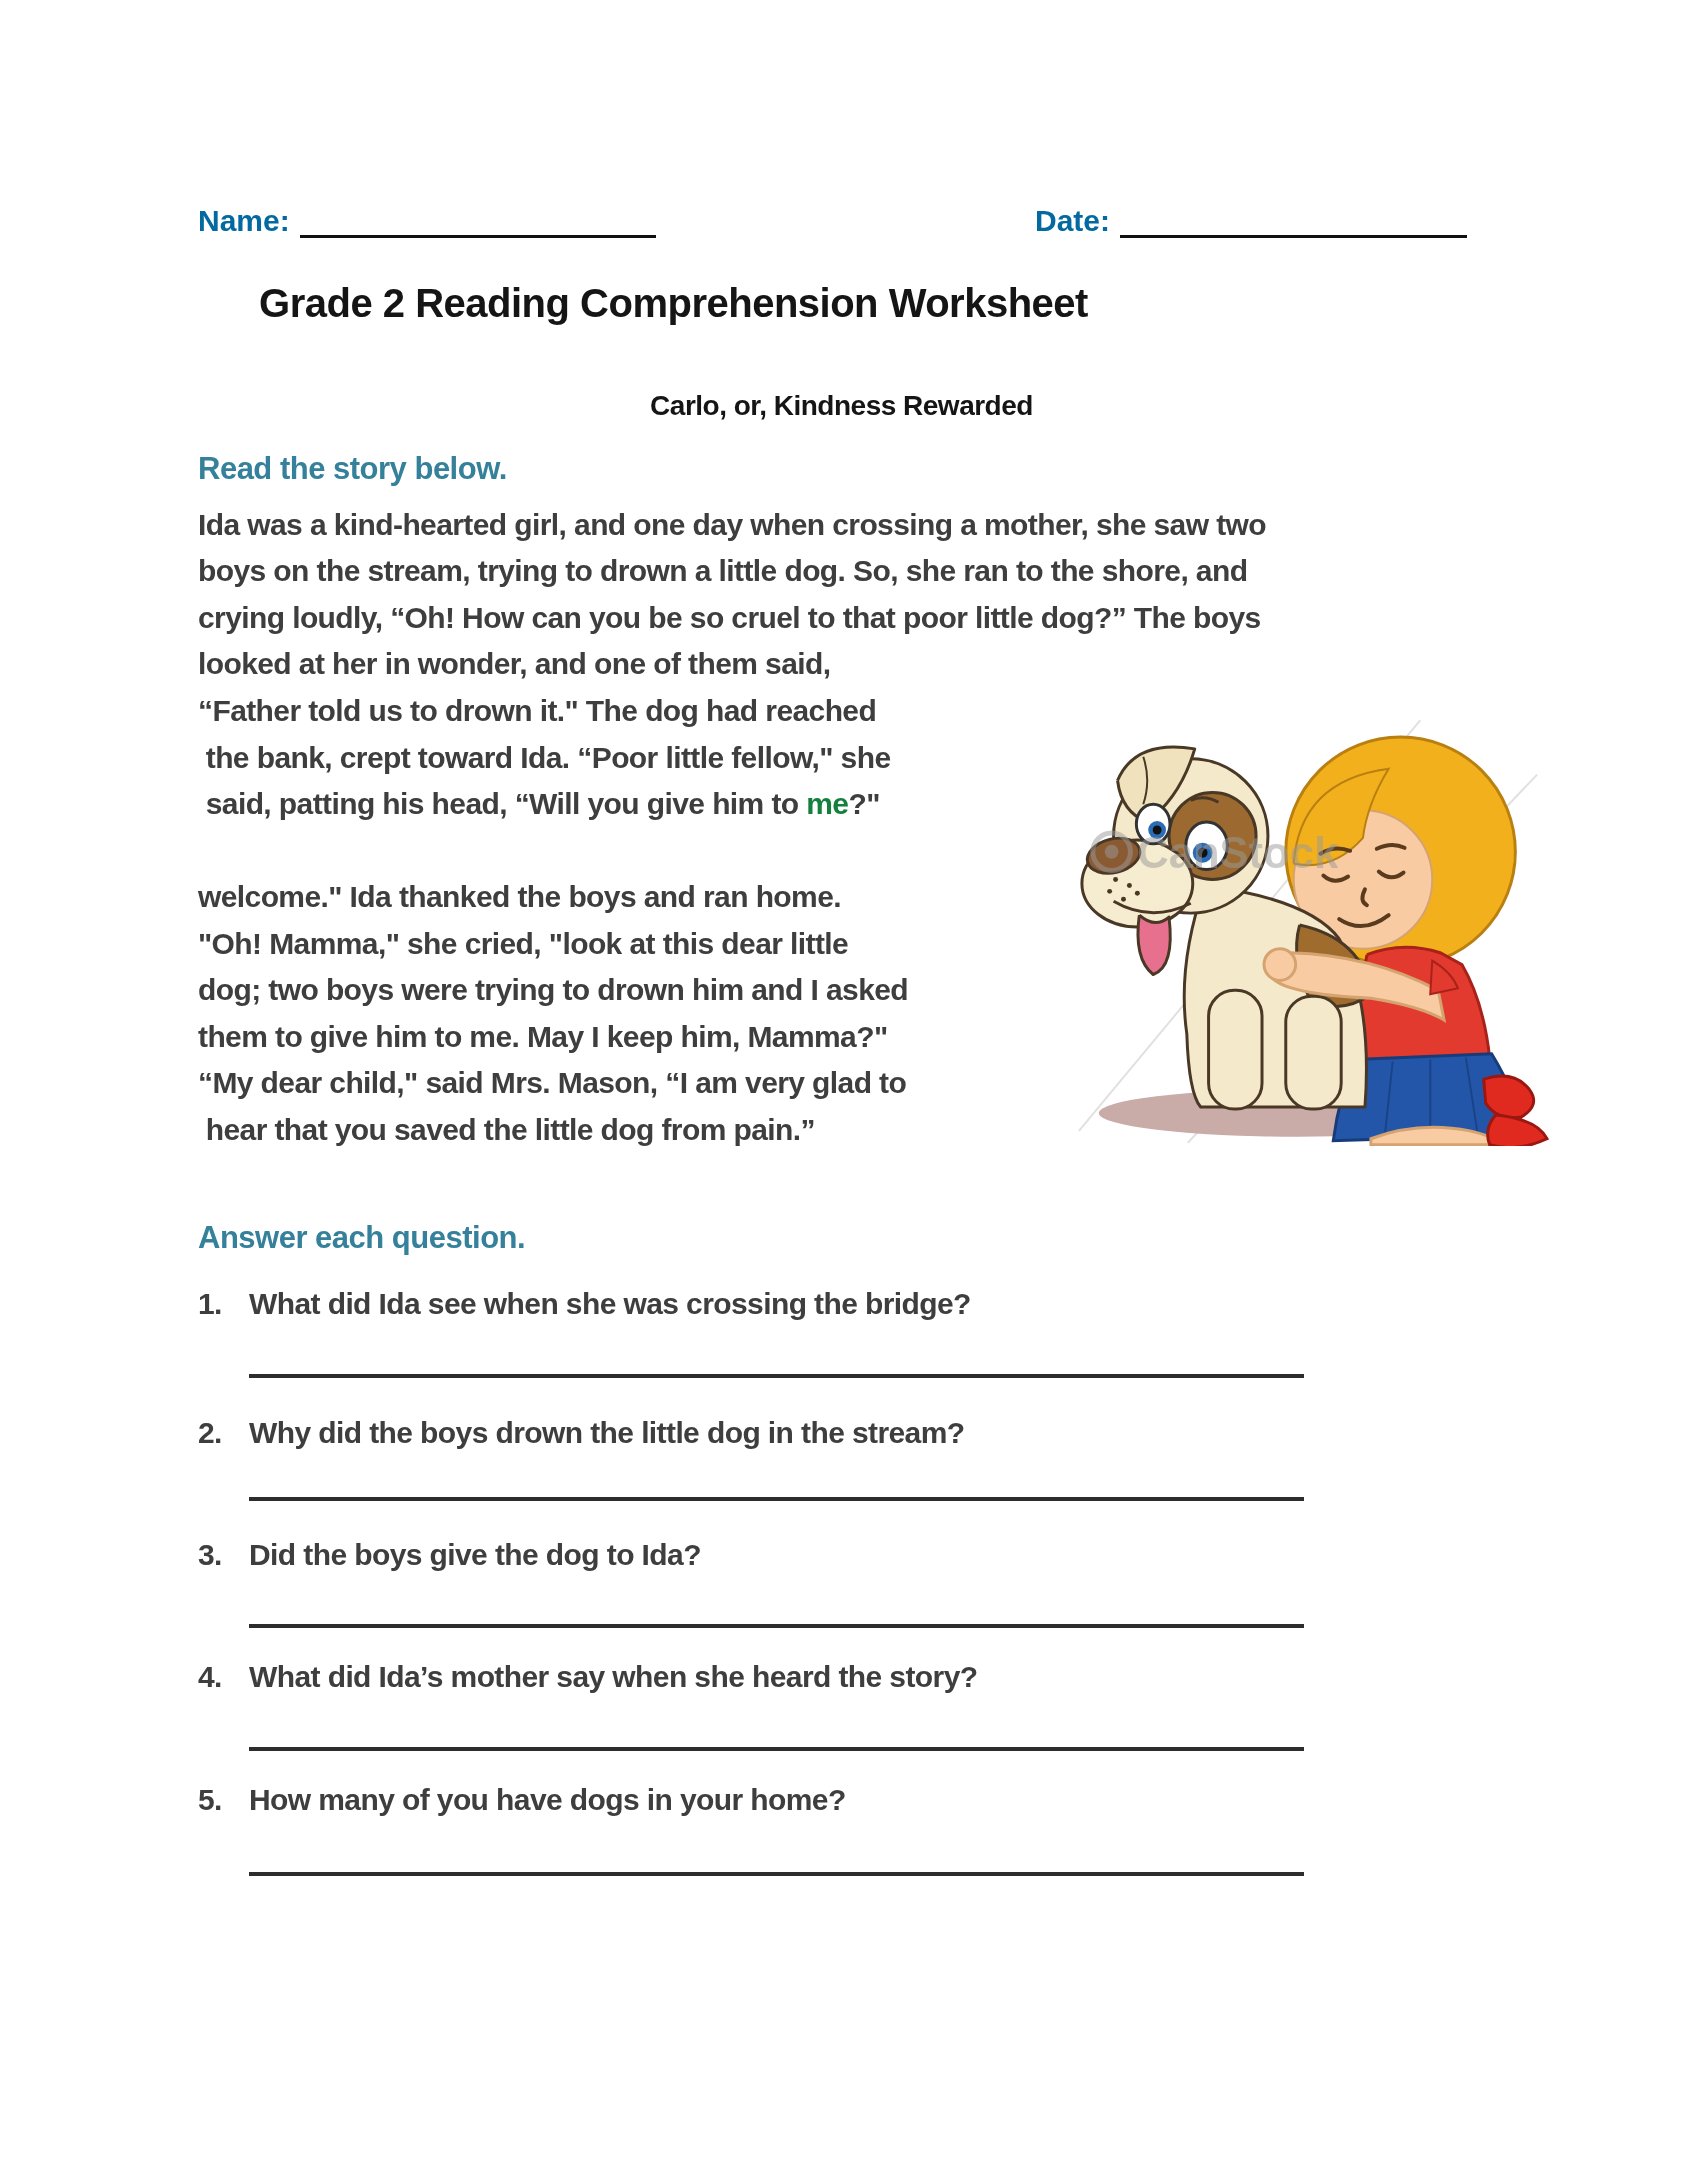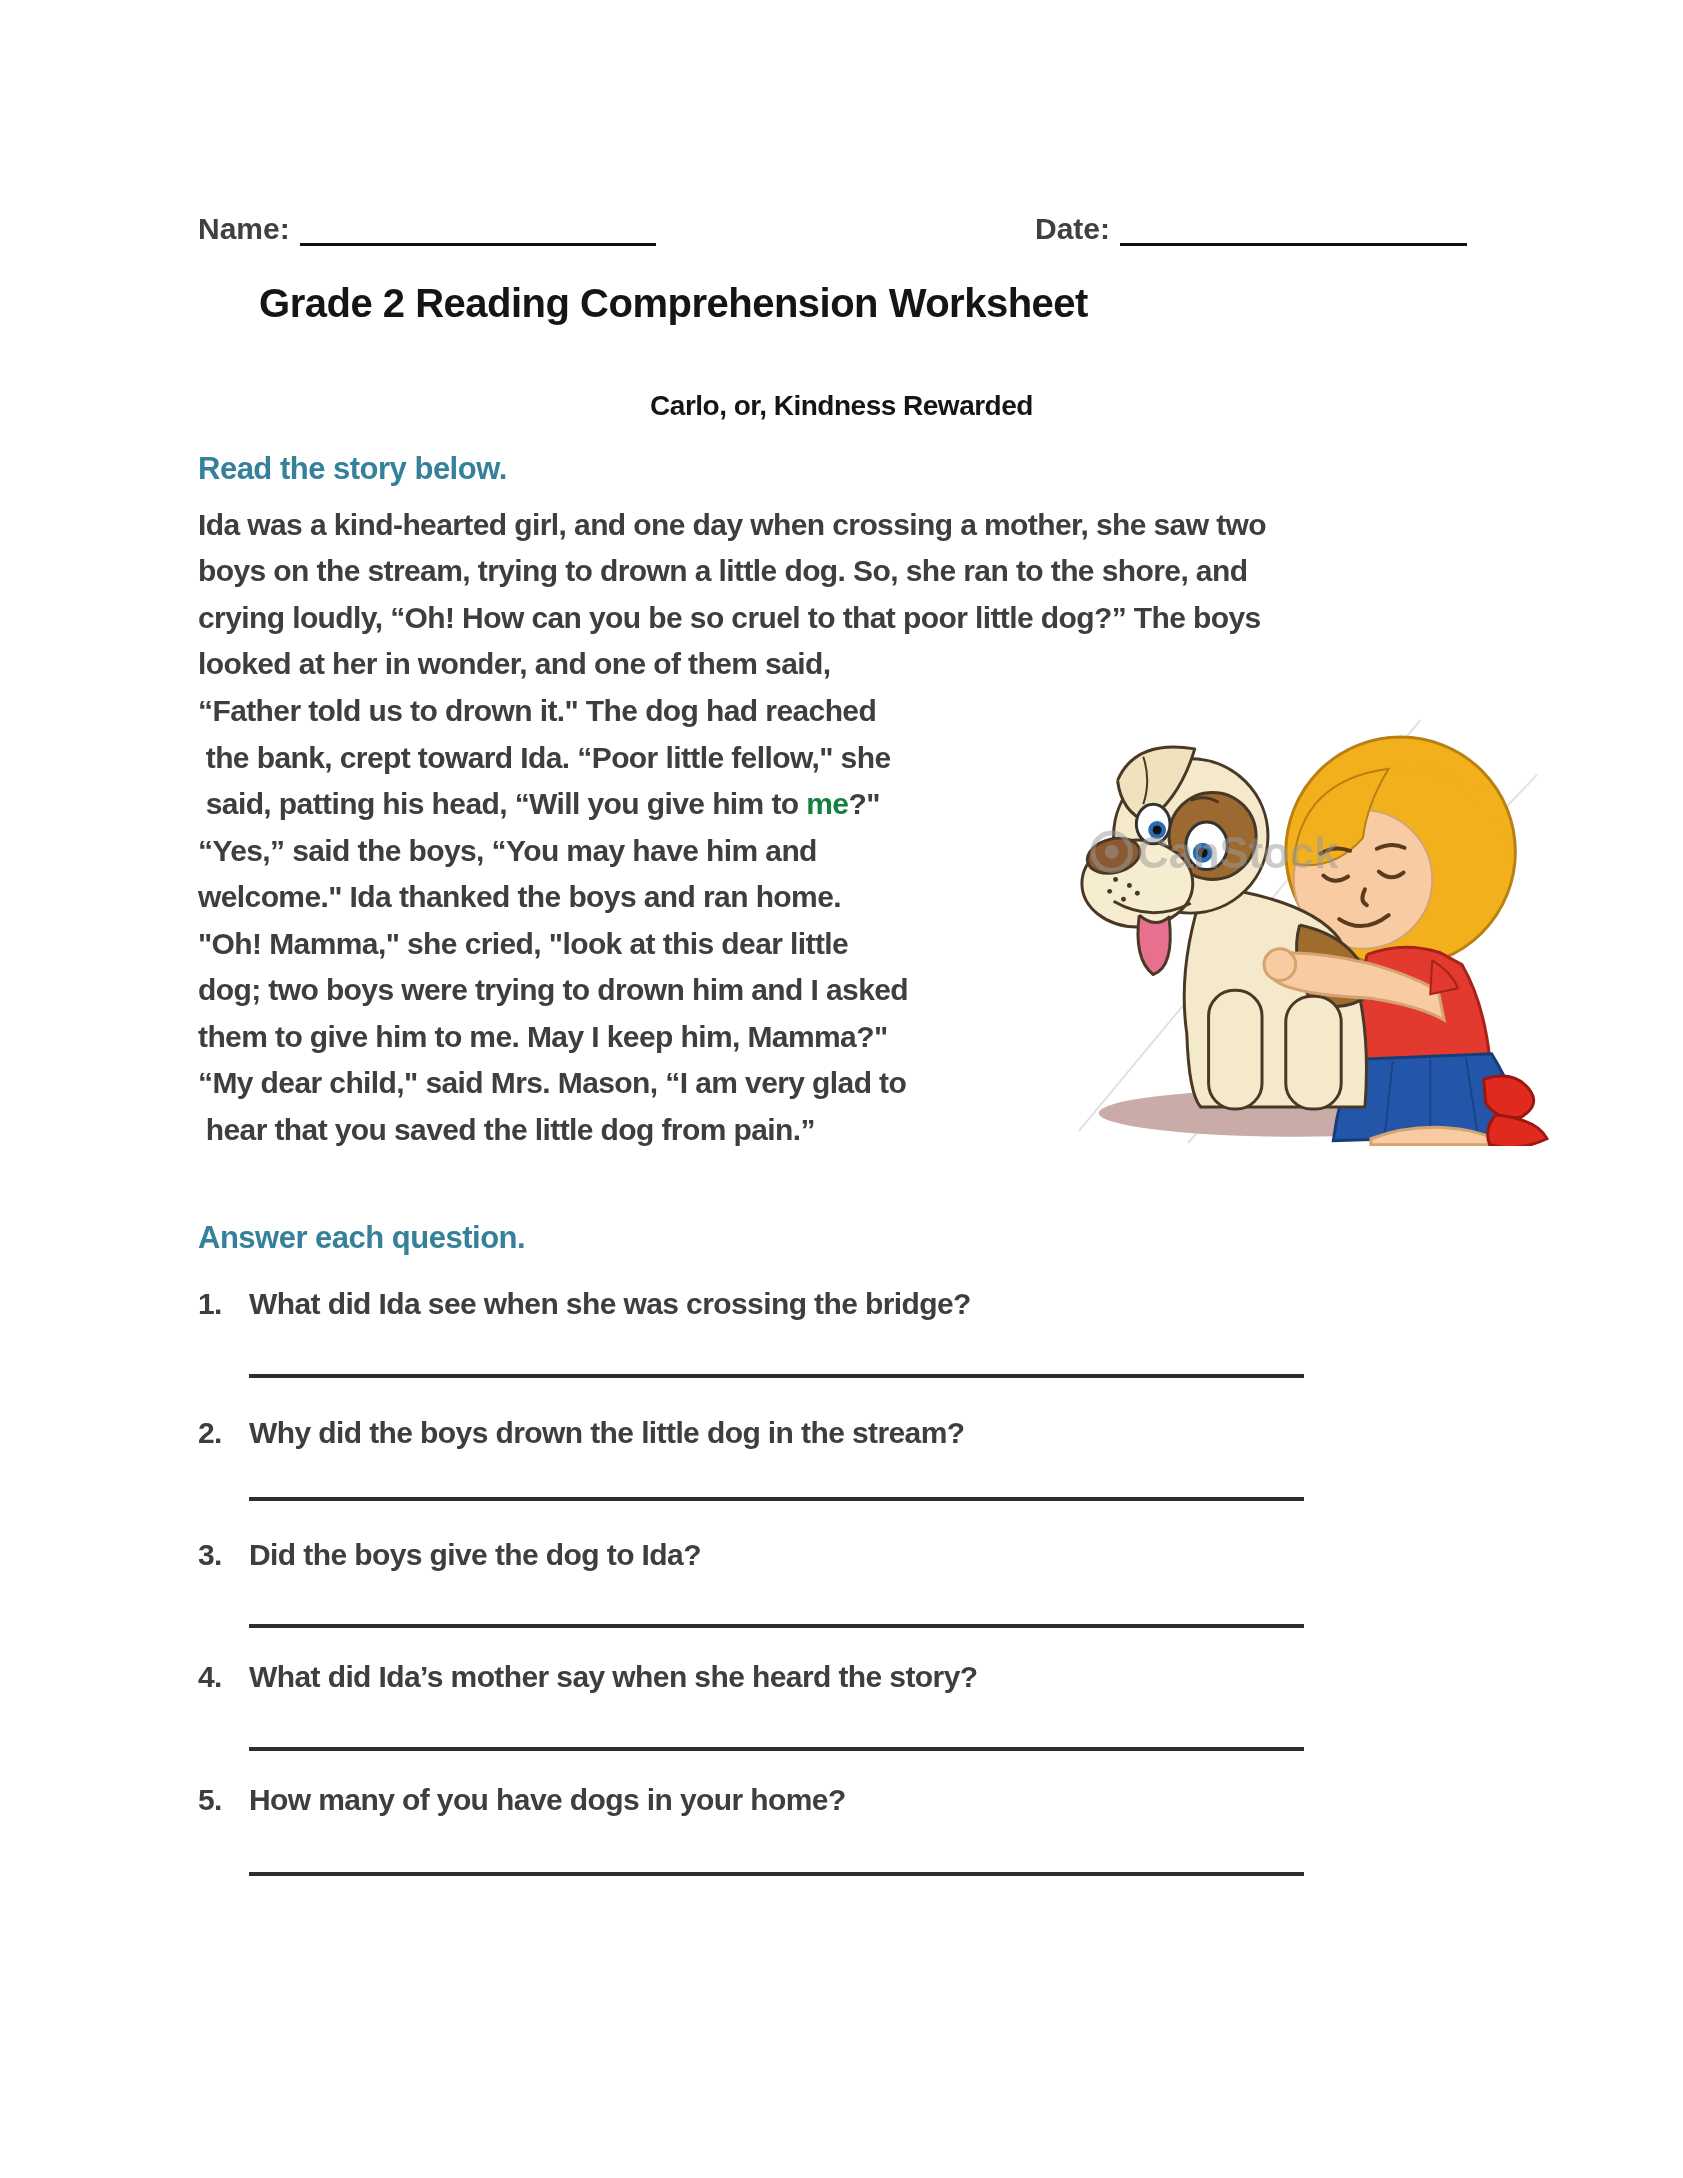--- a/index.html
+++ b/index.html
@@ -7,21 +7,21 @@
     position:relative;
     width:1683px;
     height:2178px;
     background:#ffffff;
     font-family:"Liberation Sans", sans-serif;
     overflow:hidden;
   }
   .abs{position:absolute;}
   
   .field-row{display:flex;align-items:flex-end;}
-  .field-label{font-size:30px;font-weight:bold;color:#404040;line-height:34px;margin-top:8px;}
+  .field-label{font-size:30px;font-weight:bold;color:#0369a1;line-height:34px;}
   .blank{display:inline-block;border-bottom:3px solid #111;height:30px;}
   .name-blank{width:356px;margin-left:10px;}
   .date-blank{width:347px;margin-left:10px;}
   .title{left:0;width:1347px;text-align:center;font-size:40px;font-weight:bold;color:#151515;letter-spacing:-0.5px;}
   .subtitle{left:0;width:1683px;text-align:center;font-size:28px;font-weight:bold;color:#151515;letter-spacing:-0.5px;}
   
   .section-heading{font-size:31px;font-weight:bold;color:#35809B;letter-spacing:-0.5px;}
   
   .story-line{left:198px;font-size:30px;font-weight:bold;color:#3E3E3E;white-space:pre;letter-spacing:-0.6px;}
   .story-line .em{color:#15803d;}
@@ -53,21 +53,20 @@
 
   <div class="abs section-heading" style="left:198px;top:451px;">Read the story below.</div>
 
   <div class="abs story-line" style="top:508px;">Ida was a kind-hearted girl, and one day when crossing a mother, she saw two</div>
   <div class="abs story-line" style="top:554px;">boys on the stream, trying to drown a little dog. So, she ran to the shore, and</div>
   <div class="abs story-line" style="top:601px;">crying loudly, “Oh! How can you be so cruel to that poor little dog?” The boys</div>
   <div class="abs story-line" style="top:647px;">looked at her in wonder, and one of them said,</div>
   <div class="abs story-line" style="top:694px;">“Father told us to drown it." The dog had reached</div>
   <div class="abs story-line" style="top:741px;"> the bank, crept toward Ida. “Poor little fellow," she</div>
   <div class="abs story-line" style="top:787px;"><span> said, patting his head, “Will you give him to </span><span class="em">me</span><span>?"</span></div>
-  <div class="abs story-line" style="top:834px;">“Yes,” said the boys, “You may have him and</div>
   <div class="abs story-line" style="top:880px;">welcome." Ida thanked the boys and ran home.</div>
   <div class="abs story-line" style="top:927px;">"Oh! Mamma," she cried, "look at this dear little</div>
   <div class="abs story-line" style="top:973px;">dog; two boys were trying to drown him and I asked</div>
   <div class="abs story-line" style="top:1020px;">them to give him to me. May I keep him, Mamma?"</div>
   <div class="abs story-line" style="top:1066px;">“My dear child," said Mrs. Mason, “I am very glad to</div>
   <div class="abs story-line" style="top:1113px;"> hear that you saved the little dog from pain.”</div>
 
   <div class="abs illustration">
     <svg viewBox="0 0 480 445" width="475" height="441" xmlns="http://www.w3.org/2000/svg">
 

